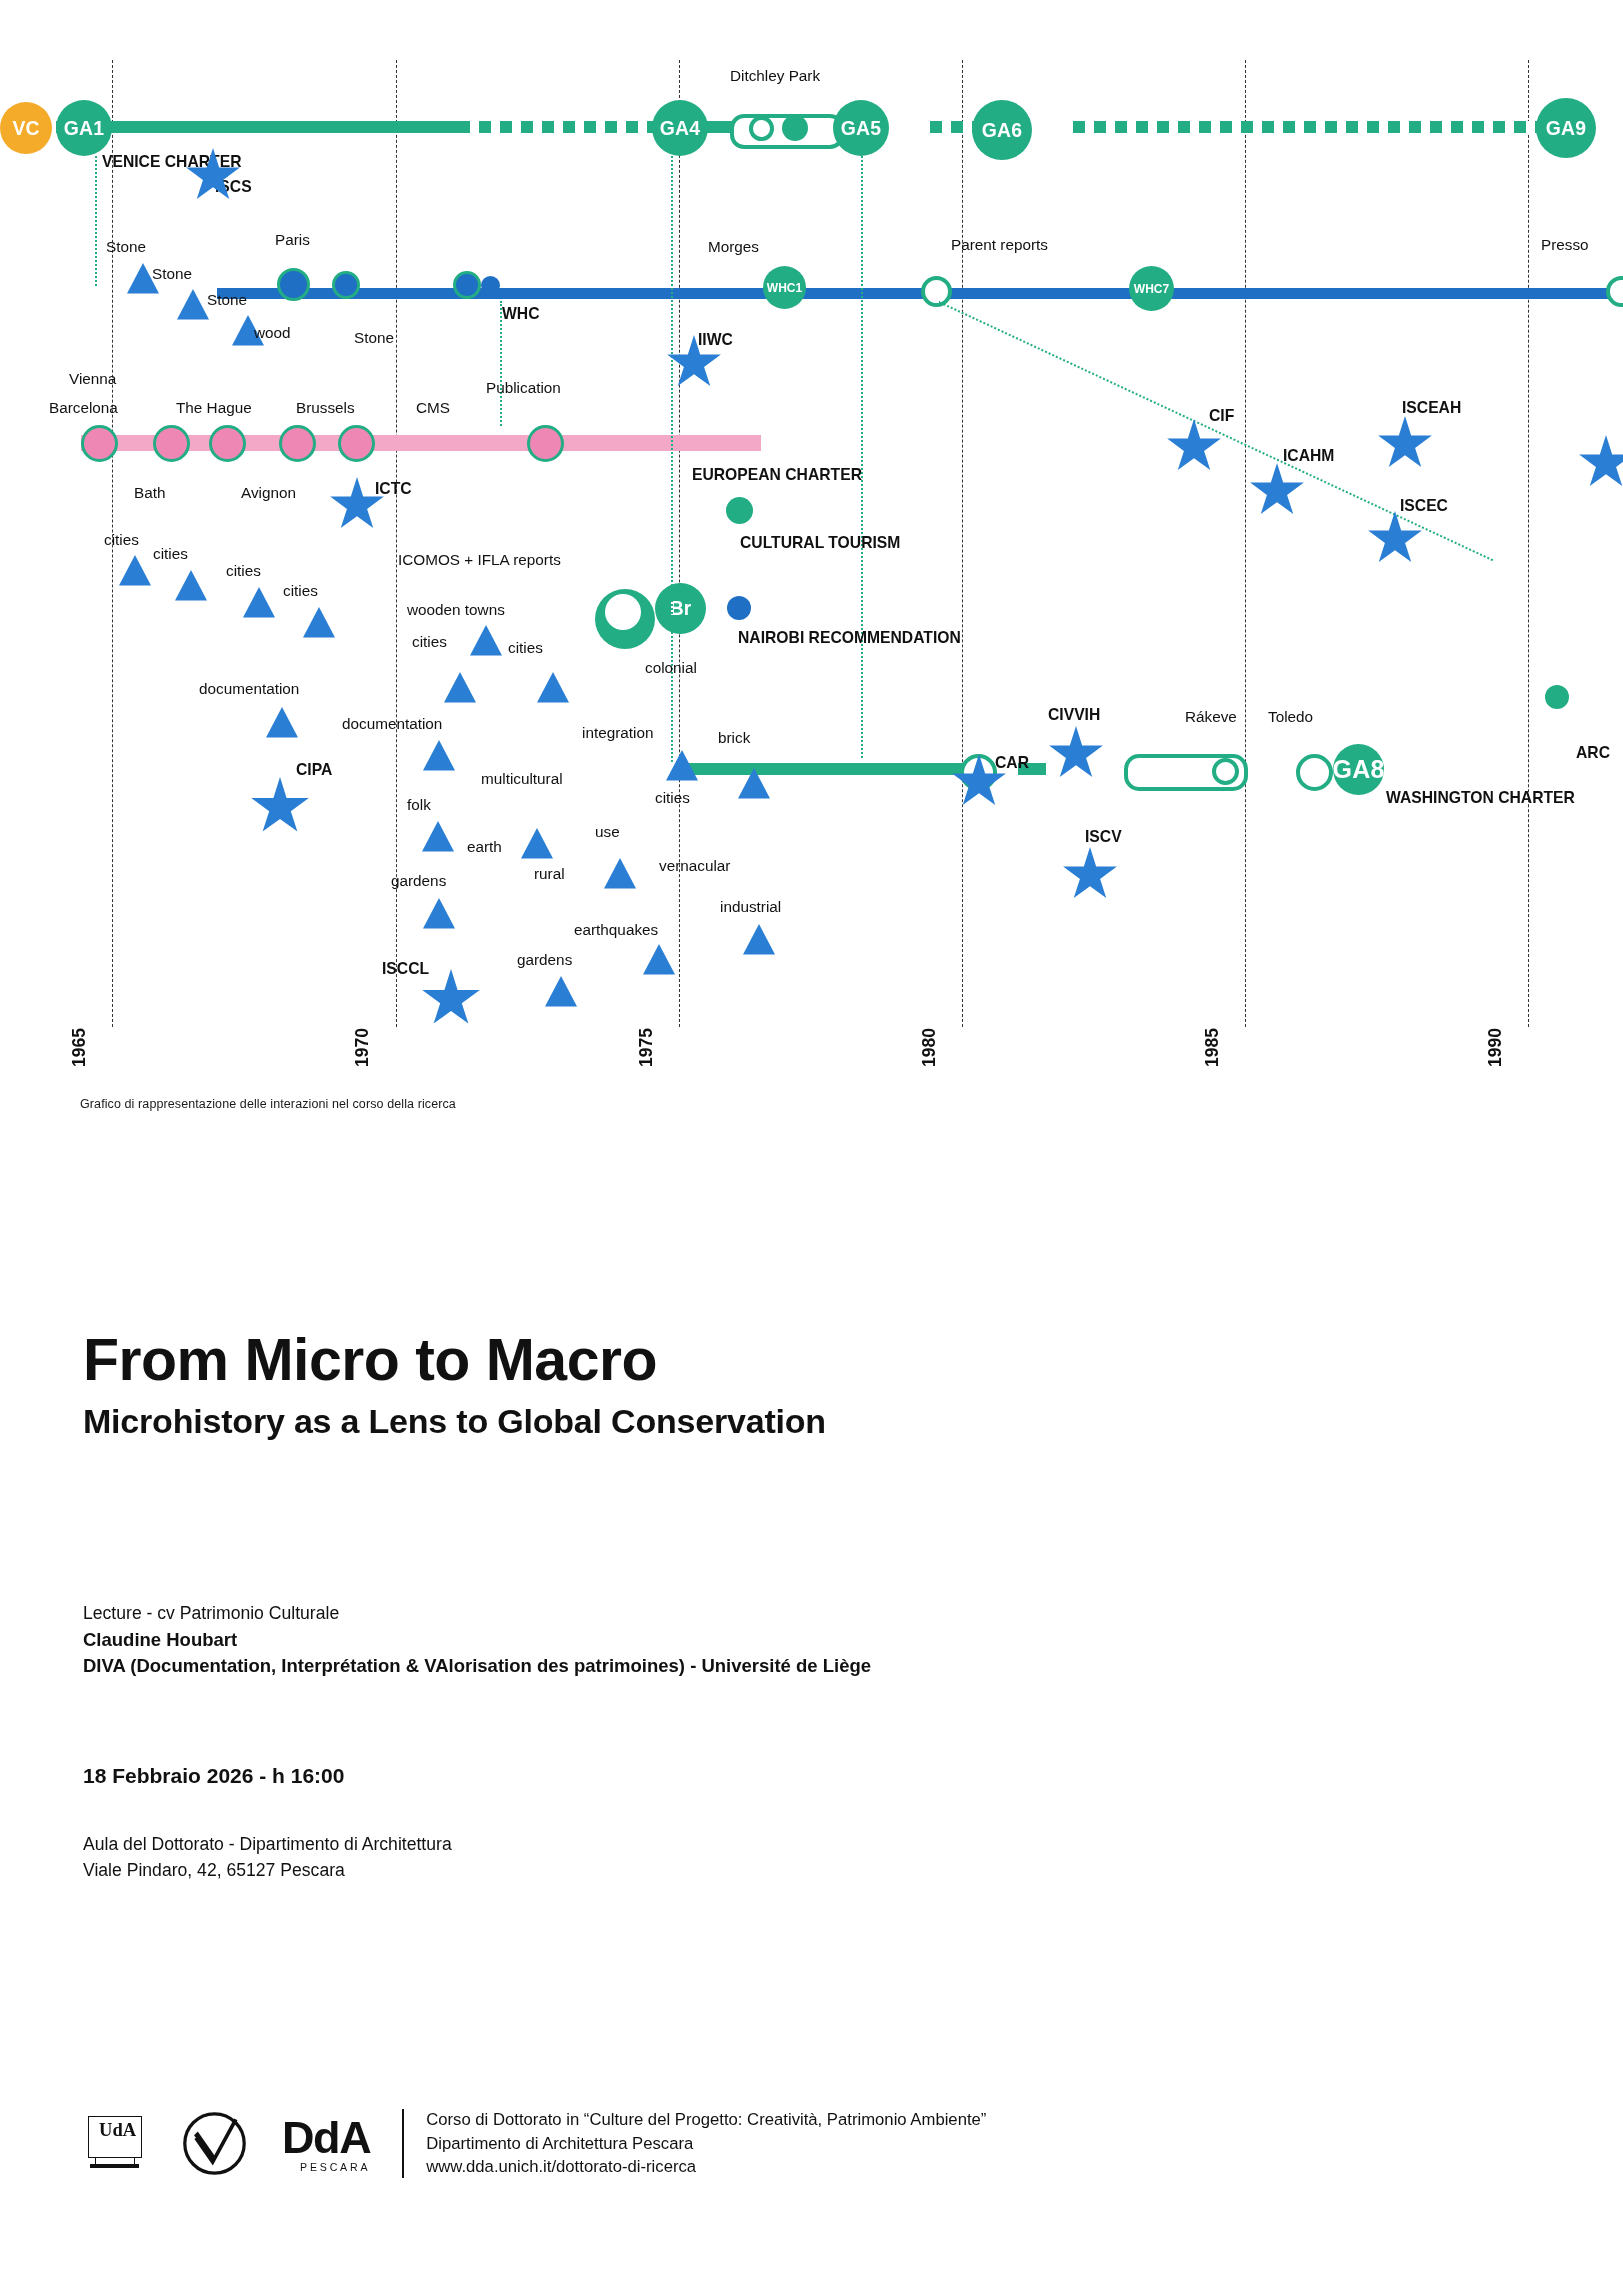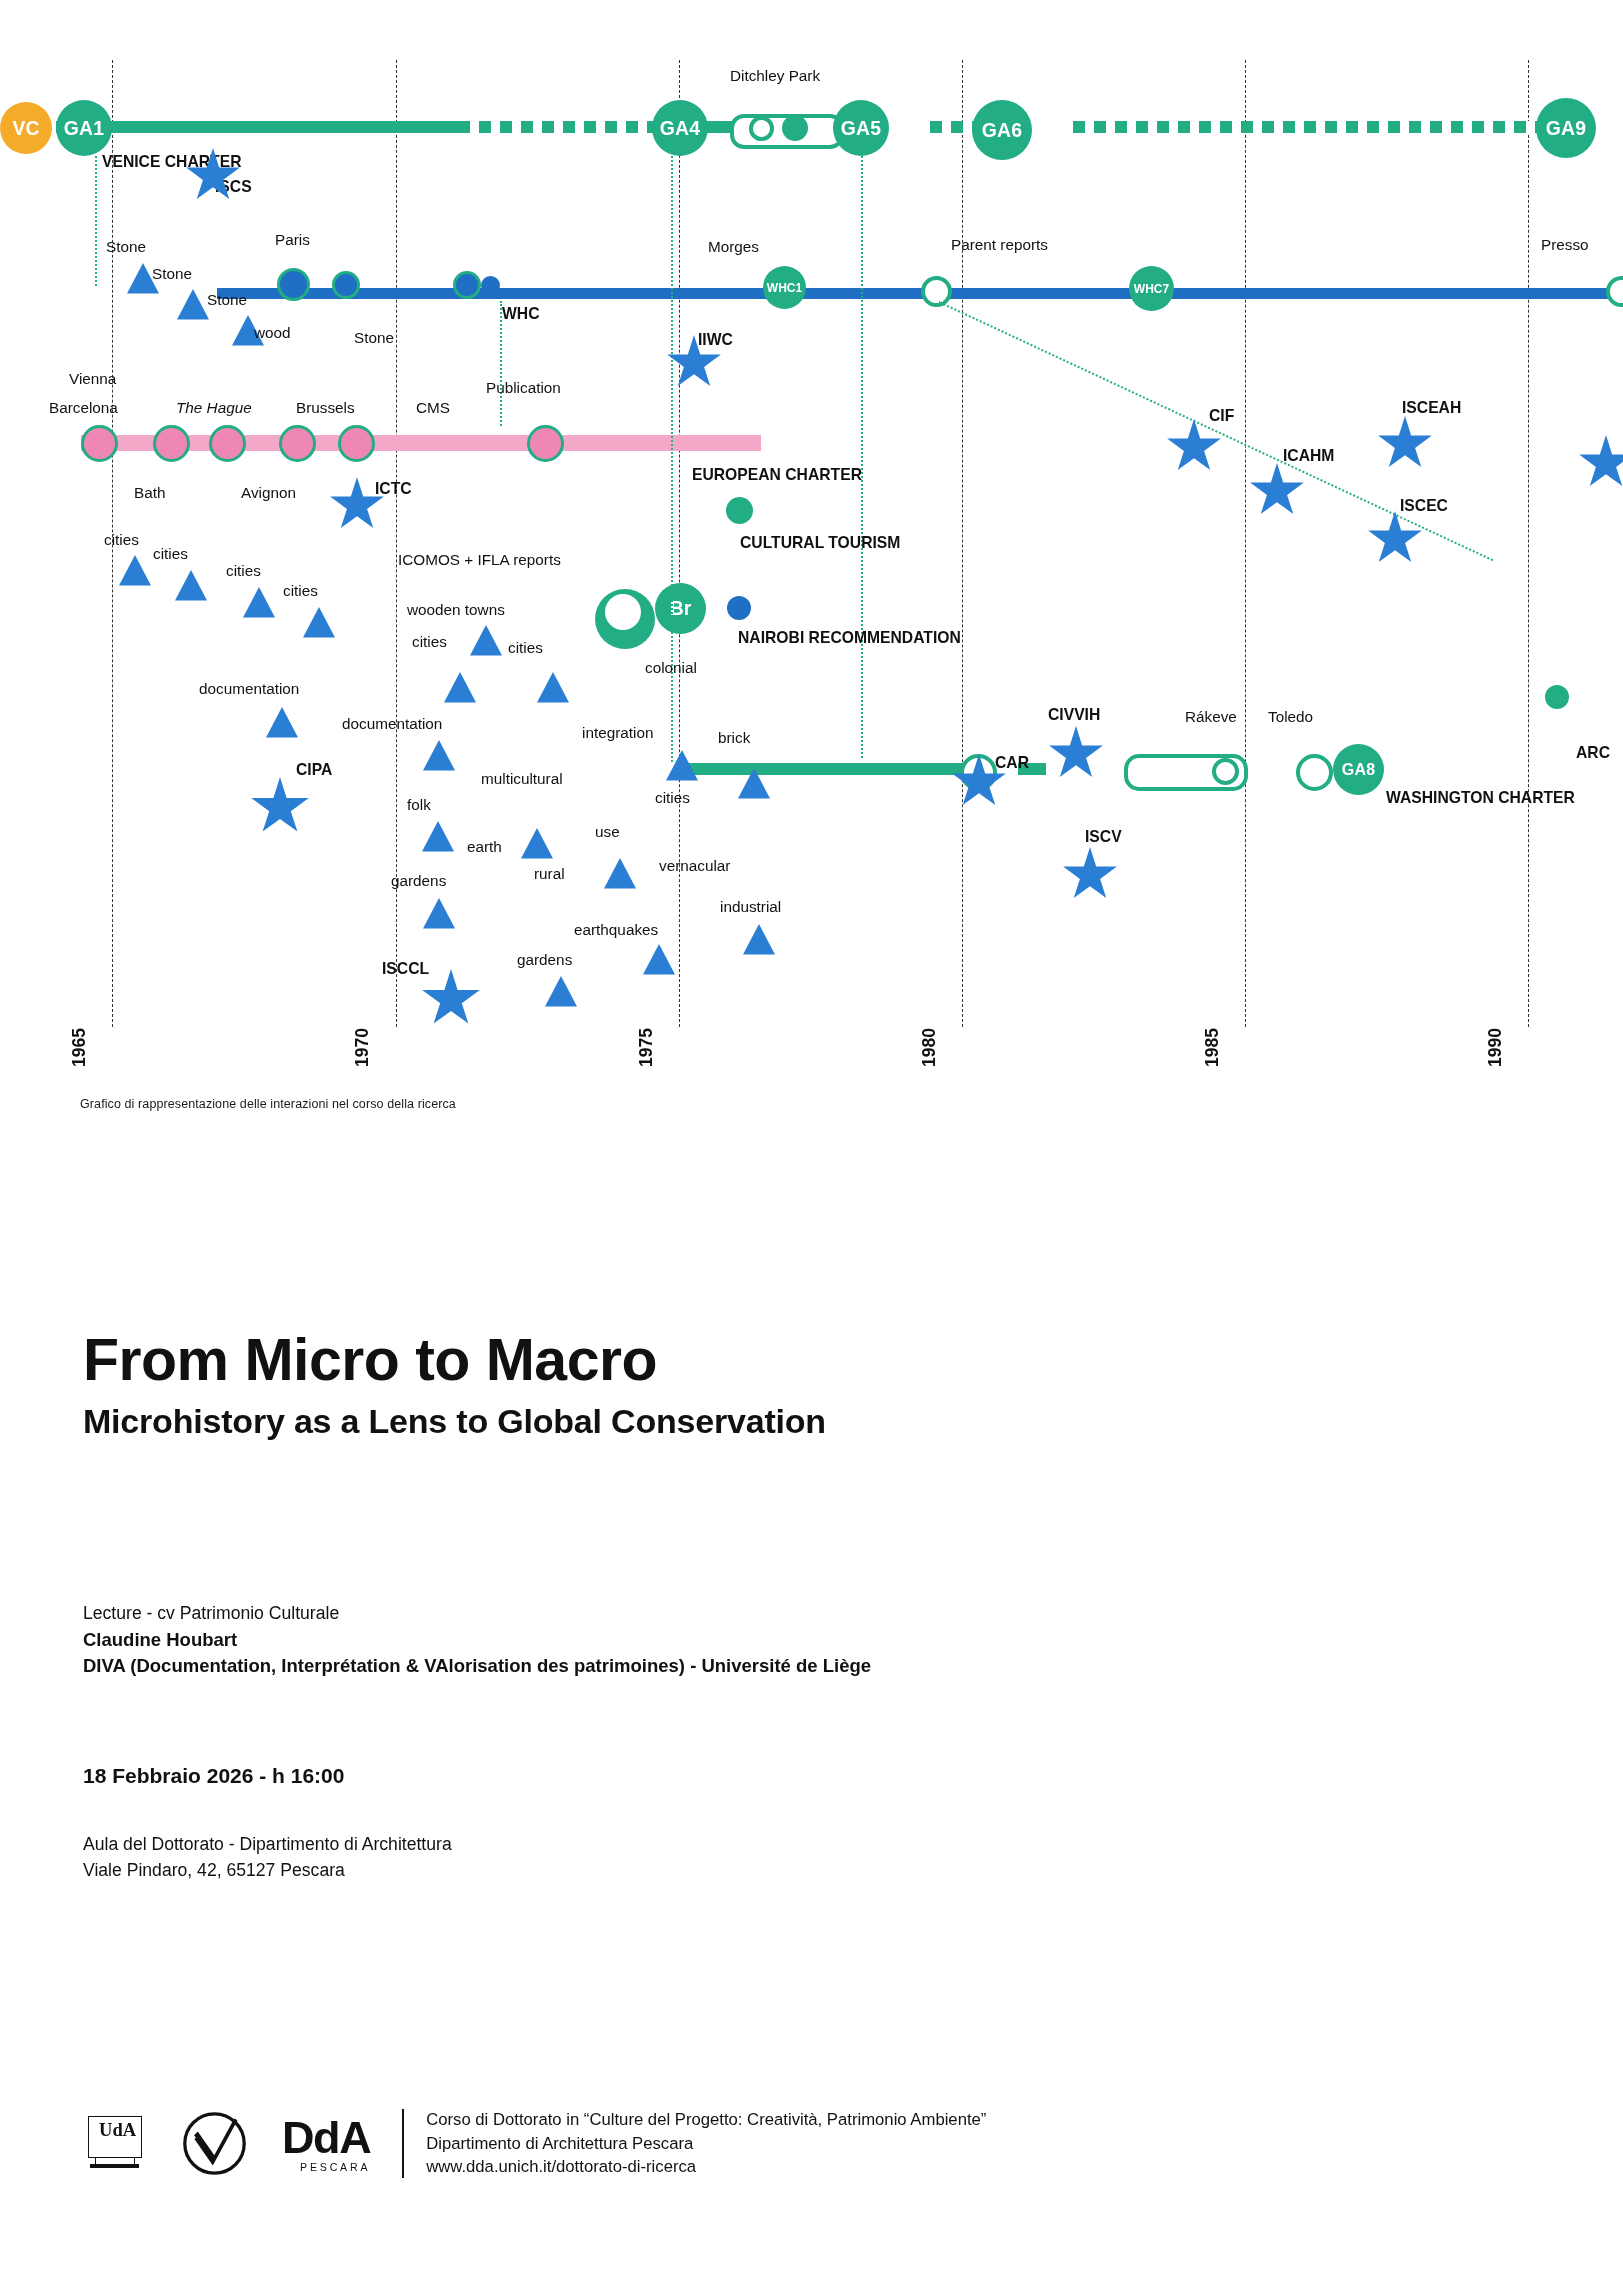--- a/index.html
+++ b/index.html
@@ -153,21 +153,21 @@
     <div style="position:absolute;left:605px;top:594px;width:36px;height:36px;border-radius:50%;background:#fff;"></div>
     <div class="whcnode" style="left:655px;top:583px;width:51px;height:51px;font-size:19.4px;">Br</div>
     <div class="bluedot" style="left:727px;top:596px;width:24px;height:24px;"></div>
 
     <div class="carbar" style="left:685px;width:296px;"></div>
     <div class="carbar" style="left:1018px;width:28px;"></div>
     <div style="position:absolute;left:1124px;top:754px;width:116px;height:29px;border:4.2px solid #23ad84;border-radius:15px;background:#fff;"></div>
     <div class="ring" style="left:1212px;top:758px;width:19.4px;height:19.4px;"></div>
     <div class="ring" style="left:960px;top:754px;width:29px;height:29px;"></div>
     <div class="ring" style="left:1296px;top:754px;width:29px;height:29px;"></div>
-    <div class="ganode" style="left:1333px;top:744px;width:51px;height:51px;font-size:16px;">GA8</div>
+    <div class="ganode" style="left:1333px;top:744px;width:51px;height:51px;font-size:25px;">GA8</div>
     <div class="greendot" style="left:1545px;top:685px;width:24px;height:24px;"></div>
 
     <div class="vdash" style="left:95px;top:156px;height:130px;"></div>
     <div class="vdash" style="left:671px;top:156px;height:606px;"></div>
     <div class="vdash" style="left:861px;top:156px;height:602px;"></div>
     <div class="vdash" style="left:500px;top:301px;height:125px;"></div>
     <div class="diag-dotted" style="left:939px;top:301px;width:611px;transform:rotate(25deg);"></div>
 
     <div class="lbl-b" style="left:102px;top:153px;">VENICE CHARTER</div>
     <div class="lbl-b" style="left:215px;top:178px;">ISCS</div>
@@ -186,21 +186,21 @@
     <div class="lbl" style="left:708px;top:238px;">Morges</div>
     <div class="lbl" style="left:951px;top:236px;">Parent reports</div>
     <div class="lbl" style="left:1541px;top:236px;">Presso</div>
 
     <div class="lbl-b" style="left:502px;top:305px;">WHC</div>
     <div class="lbl-b" style="left:698px;top:331px;">IIWC</div>
     <div class="star" style="left:666px;top:335px;width:56px;height:56px;"></div>
 
     <div class="lbl" style="left:69px;top:370px;">Vienna</div>
     <div class="lbl" style="left:49px;top:399px;">Barcelona</div>
-    <div class="lbl" style="left:176px;top:399px;font-style:italic;">The Hague</div>
+    <div class="lbl" style="left:176px;top:399px;">The Hague</div>
     <div class="lbl" style="left:296px;top:399px;">Brussels</div>
     <div class="lbl" style="left:416px;top:399px;">CMS</div>
     <div class="lbl" style="left:486px;top:379px;">Publication</div>
     <div class="lbl-b" style="left:692px;top:466px;">EUROPEAN CHARTER</div>
 
     <div class="lbl" style="left:134px;top:484px;">Bath</div>
     <div class="lbl" style="left:241px;top:484px;">Avignon</div>
     <div class="lbl-b" style="left:375px;top:480px;">ICTC</div>
     <div class="star" style="left:329px;top:477px;width:56px;height:56px;"></div>
 

